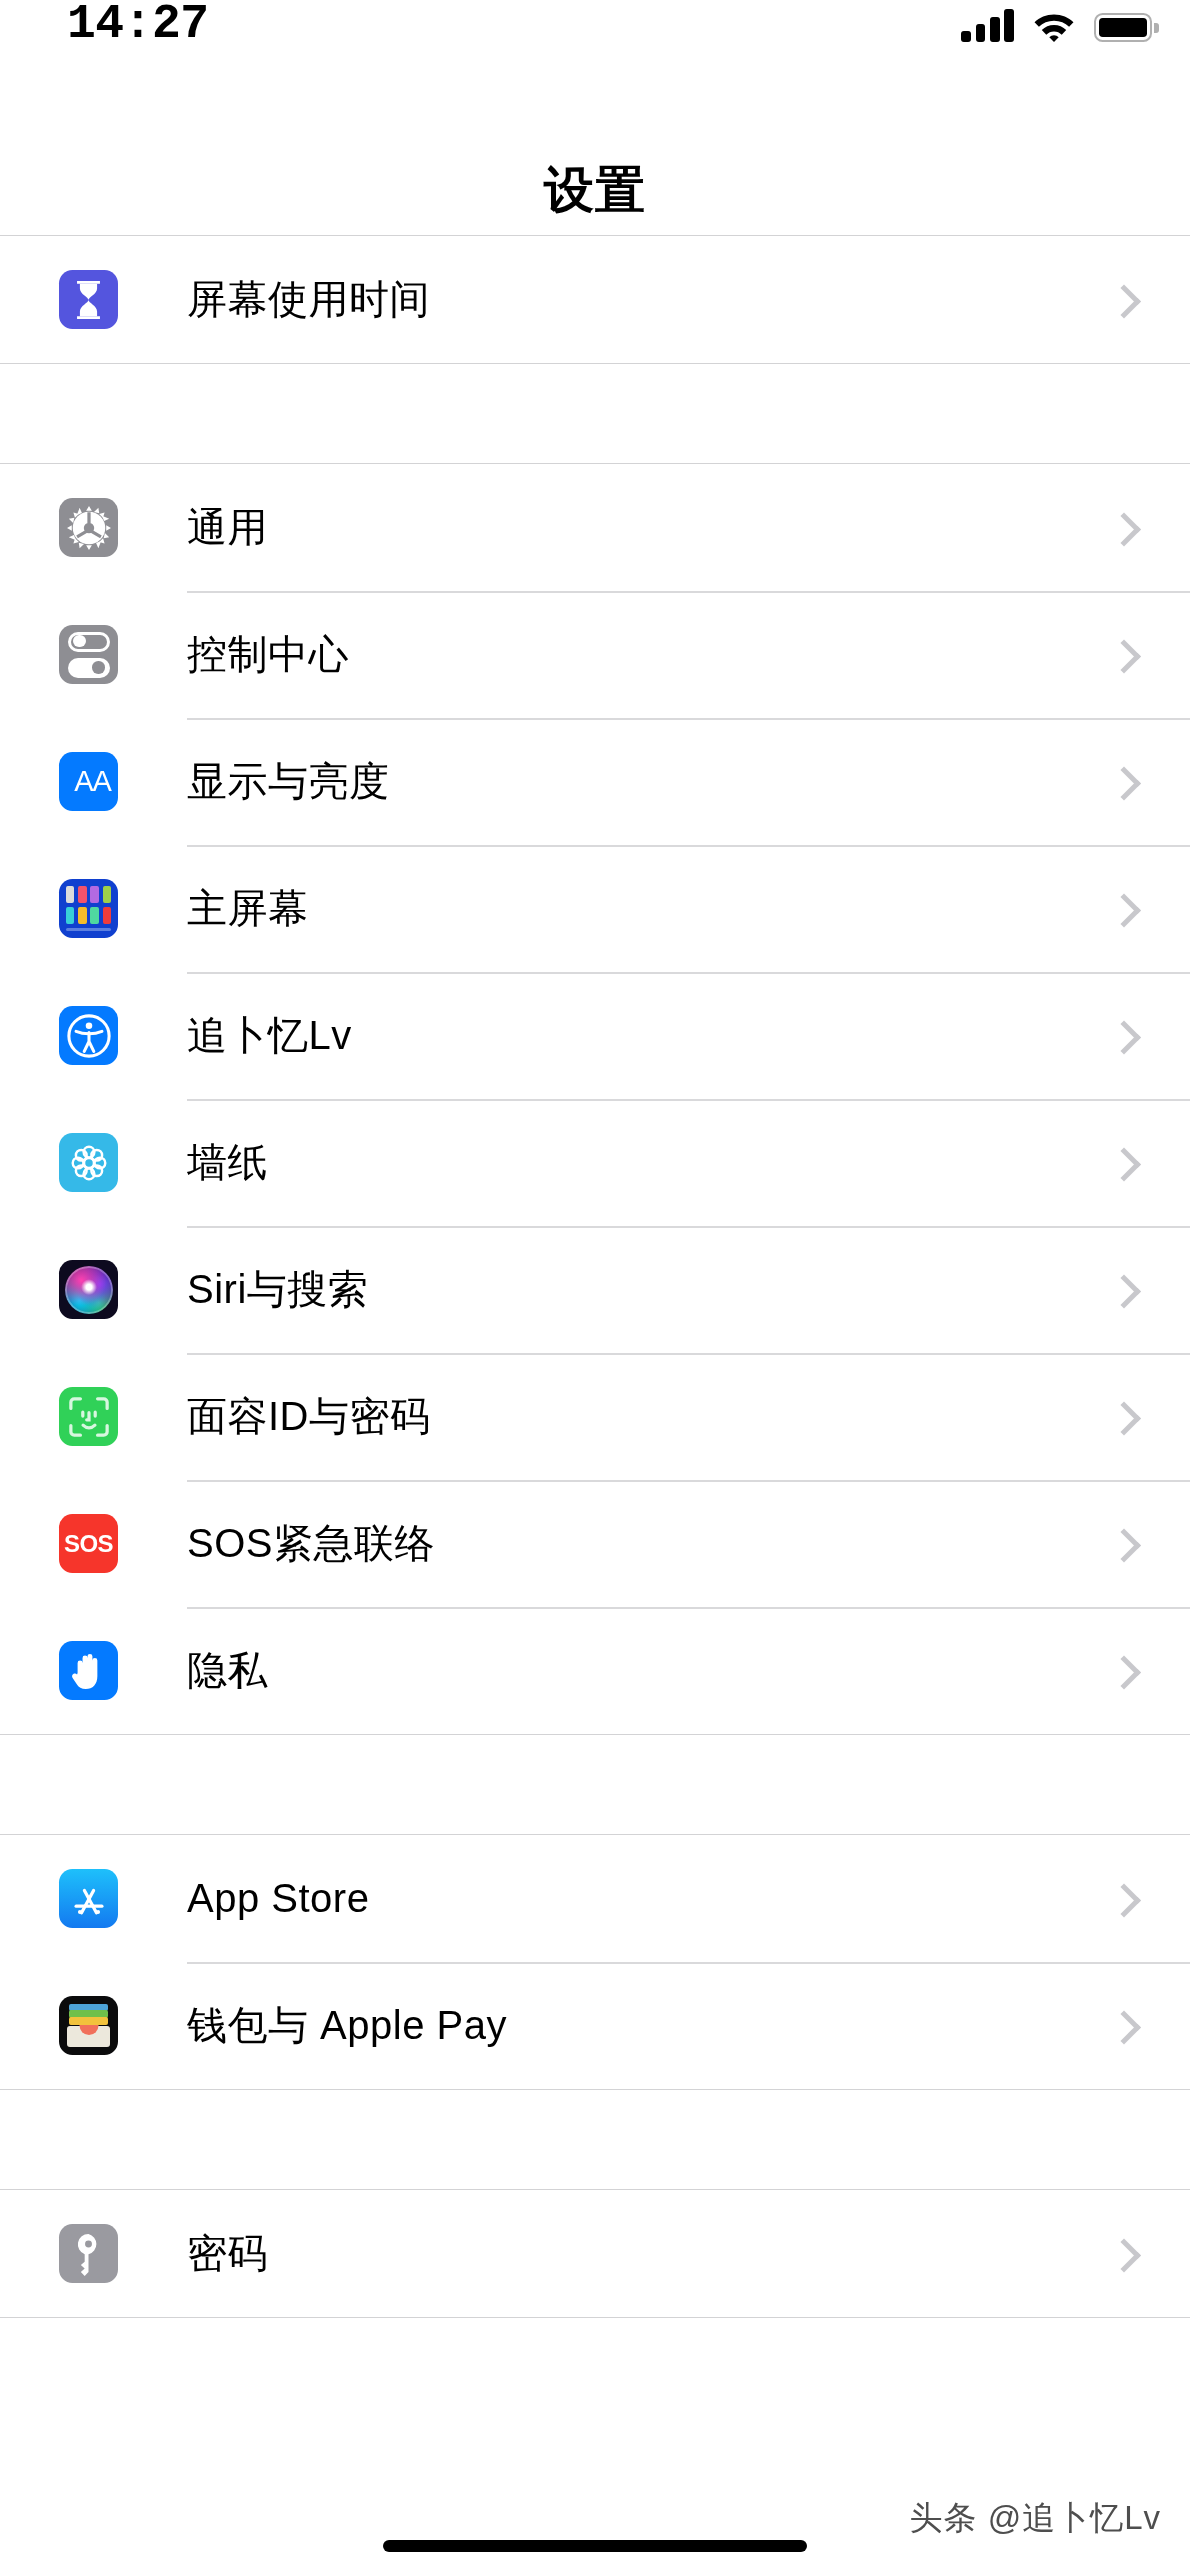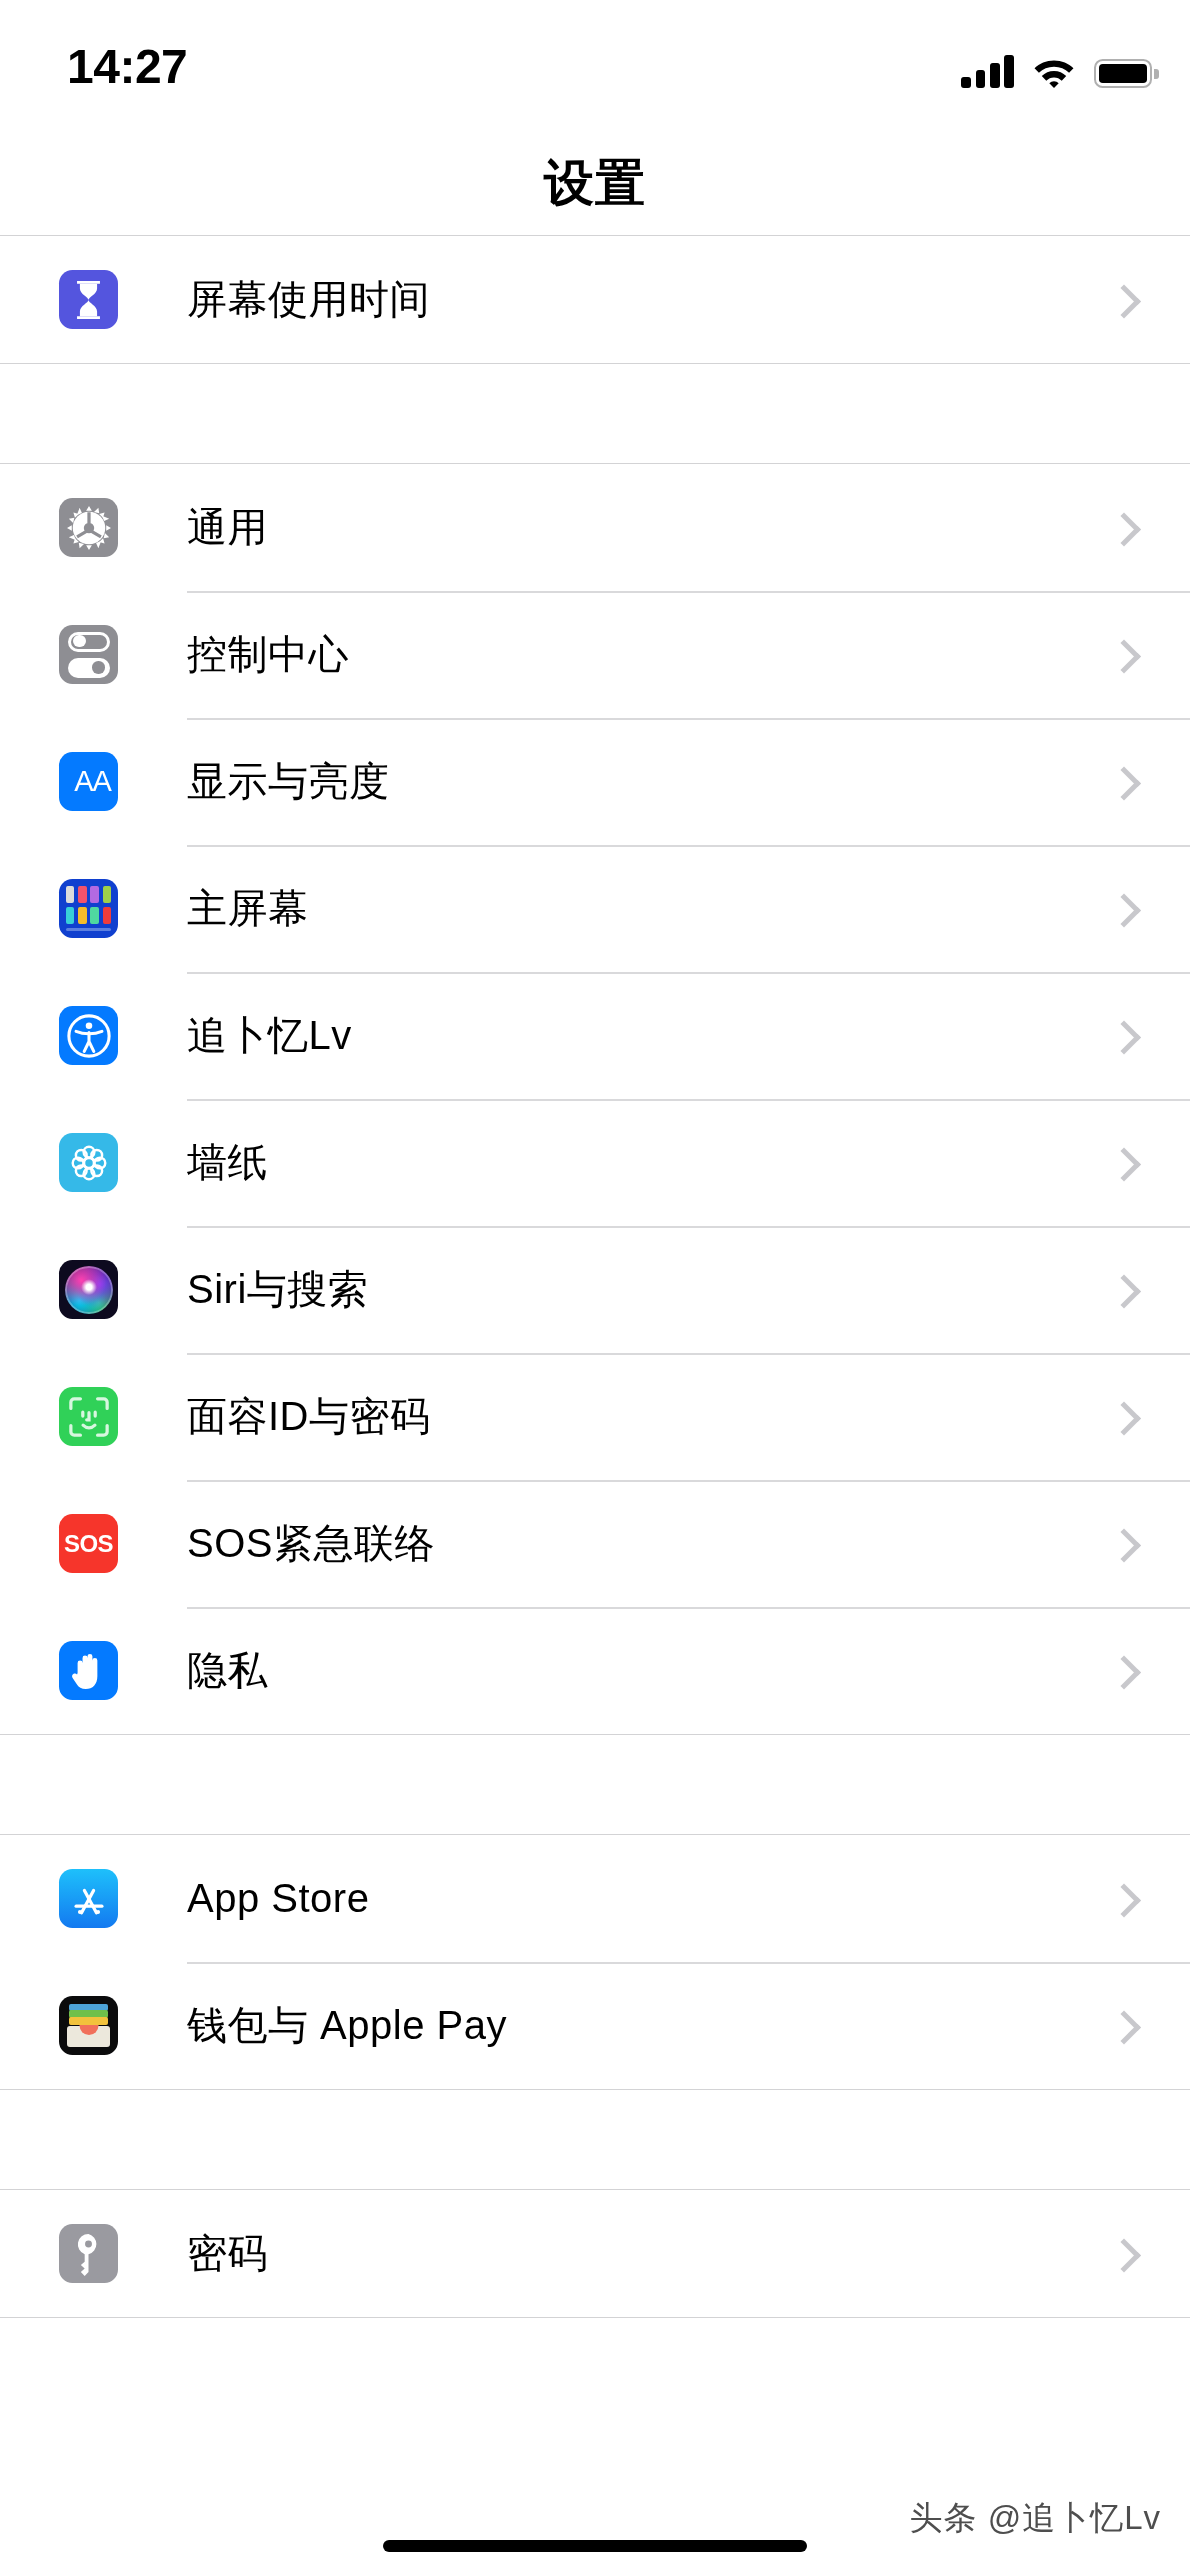--- a/index.html
+++ b/index.html
@@ -8,22 +8,23 @@
     background:#ffffff;
     font-family:"Liberation Sans","DejaVu Sans",sans-serif;
     -webkit-font-smoothing:antialiased;
     overflow:hidden;
   }
   #screen { position:relative; width:1190px; height:2576px; background:#fff; }
 
   
   .statusbar {
     position:absolute; top:0; left:0; width:1190px; height:134px;
-    display:flex; align-items:center; justify-content:space-between;
+    display:flex; justify-content:space-between;
     padding:0 38px 0 67px;
+    font-family:Liberation Mono, monospace;
   }
   .clock { font-size:48px; font-weight:600; color:#000; letter-spacing:-0.5px; line-height:1; }
   .status-right { display:flex; align-items:flex-end; gap:19px; height:42px; }
 
   .sig { display:flex; align-items:flex-end; gap:4.8px; height:33px; }
   .sig i { display:block; width:9.6px; background:#000; border-radius:2.9px; }
   .sig i:nth-child(1){ height:11.5px; }
   .sig i:nth-child(2){ height:18px; }
   .sig i:nth-child(3){ height:25px; }
   .sig i:nth-child(4){ height:33px; }
@@ -39,21 +40,21 @@
     position:absolute; left:4.8px; top:4.8px; right:4.8px; bottom:4.8px;
     background:#000; border-radius:3.8px;
   }
   .batt .tip {
     position:absolute; right:-6.7px; top:9.6px; width:4.8px; height:10.5px;
     background:#b0b0b0; border-radius:0 2.9px 2.9px 0;
   }
 
   
   .navbar {
-    position:absolute; top:133px; left:0; width:1190px; height:101px;
+    position:absolute; top:140px; left:0; width:1190px; height:101px;
     display:flex; align-items:center; justify-content:center;
   }
   .nav-title { font-size:50px; font-weight:700; color:#000; letter-spacing:1px; }
 
   
   .list { position:absolute; top:235px; left:0; width:1190px; }
   .group { background:#fff; border-top:1.9px solid #d3d3d5; border-bottom:1.9px solid #d3d3d5; }
   .gap { height:99px; background:#fff; }
 
   .row {

